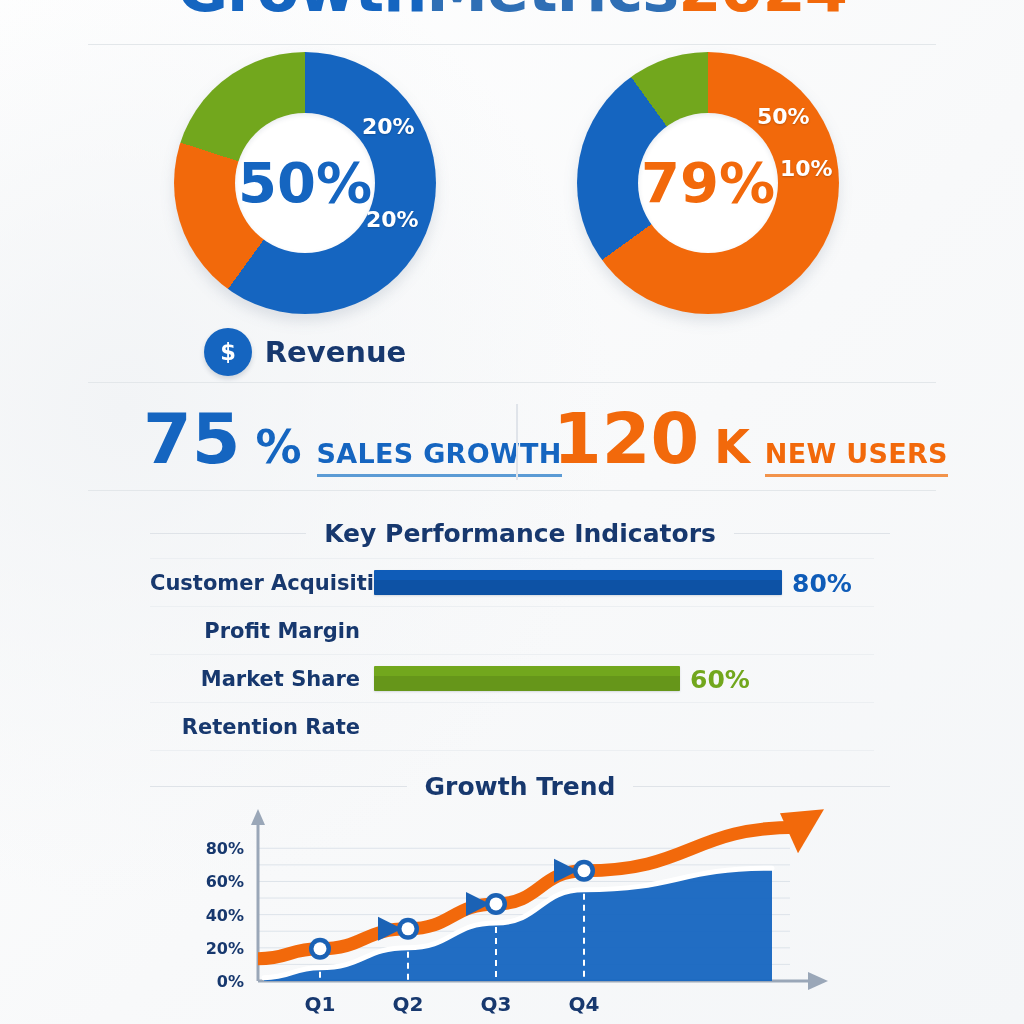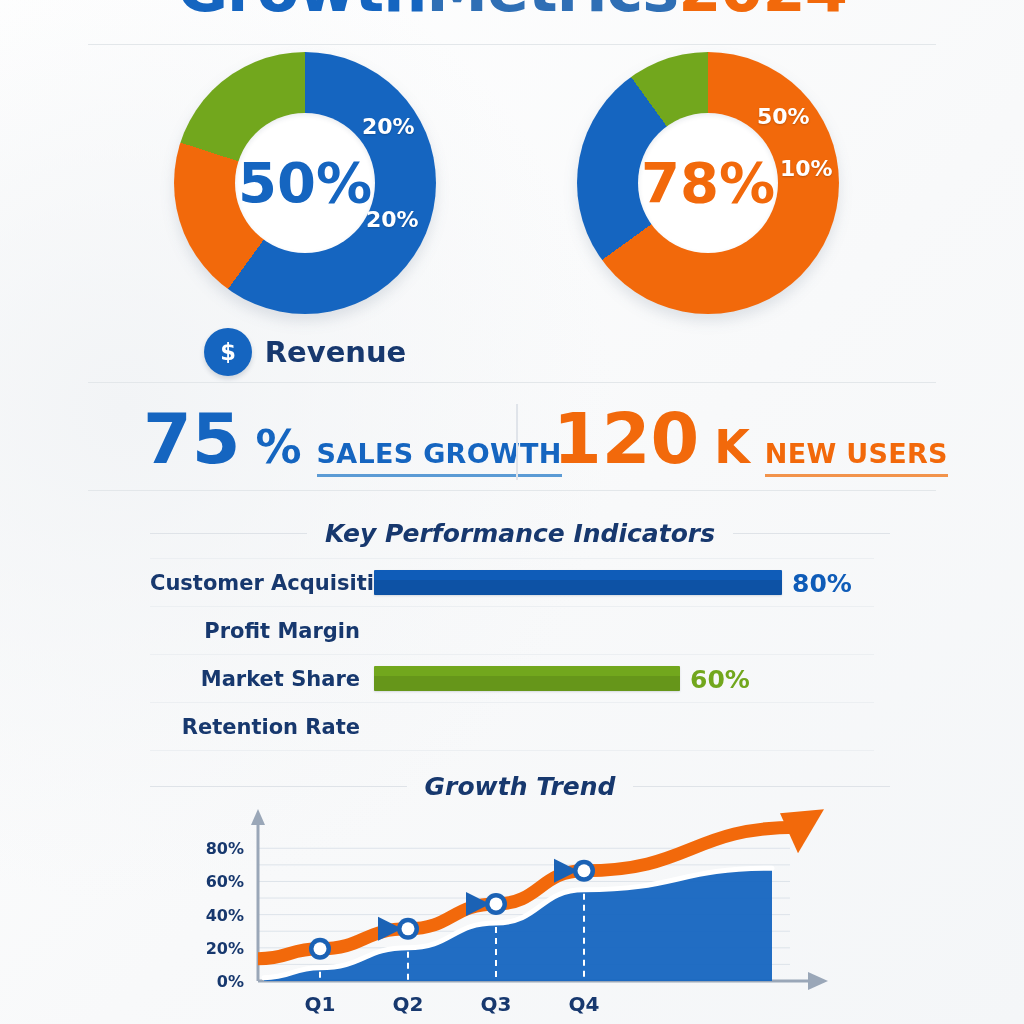--- a/index.html
+++ b/index.html
@@ -80,21 +80,21 @@
     font-family:"DejaVu Sans",sans-serif;
     padding-bottom:5px;border-bottom:3px solid;
   }
   .blue-c{color:#1565C0;}
   .blue-b{border-color:#5b9bd5;}
   .orange-c{color:#F2690B;}
   .orange-b{border-color:#F2934B;}
   .stat-div{position:absolute;left:516px;top:8px;width:2px;height:76px;background:#e0e4ea;}
 
   
-  .sec-head{position:absolute;left:150px;right:134px;display:flex;align-items:center;gap:18px;font-style:italic;}
+  .sec-head{position:absolute;left:150px;right:134px;display:flex;align-items:center;gap:18px;}
   .sec-head .ln{flex:1;height:1px;background:#dfe3e8;}
   .sec-head .tx{font-size:25px;font-weight:bold;color:#17386e;white-space:nowrap;font-family:"DejaVu Sans",sans-serif;}
 
   .kpi{position:absolute;left:150px;right:150px;top:558px;}
   .kpi-row{position:relative;height:47px;display:flex;align-items:center;border-bottom:1px solid #eceff2;}
   .kpi-row:first-child{border-top:1px solid #eceff2;}
   .kpi-name{
     width:210px;text-align:right;padding-right:14px;
     font-size:21px;font-weight:bold;color:#17386e;
     font-family:"DejaVu Sans",sans-serif;white-space:nowrap;
@@ -147,21 +147,21 @@
         </div>
         <span class="lg-txt">Revenue</span>
       </div>
     </div>
 
     <div class="donut-block right">
       <div class="donut" id="donut1" style="background: conic-gradient(rgb(242, 105, 11) 0%, rgb(242, 105, 11) 65%, rgb(21, 101, 192) 65%, rgb(21, 101, 192) 90%, rgb(114, 167, 29) 90%, rgb(114, 167, 29) 100%);">
         <div class="seg-lbl" style="left:180px;top:52px">50%</div>
         <div class="seg-lbl" style="left:203px;top:104px">10%</div>
         <div class="hole">
-          <span class="hole-txt orange">78%</span>
+          <span class="hole-txt orange">79%</span>
         </div>
       </div>
     </div>
   </div>
 
   <div class="hr" style="top:382px"></div>
 
   <div class="stats">
     <div class="stat s1">
       <span class="stat-big blue-c">75</span>

